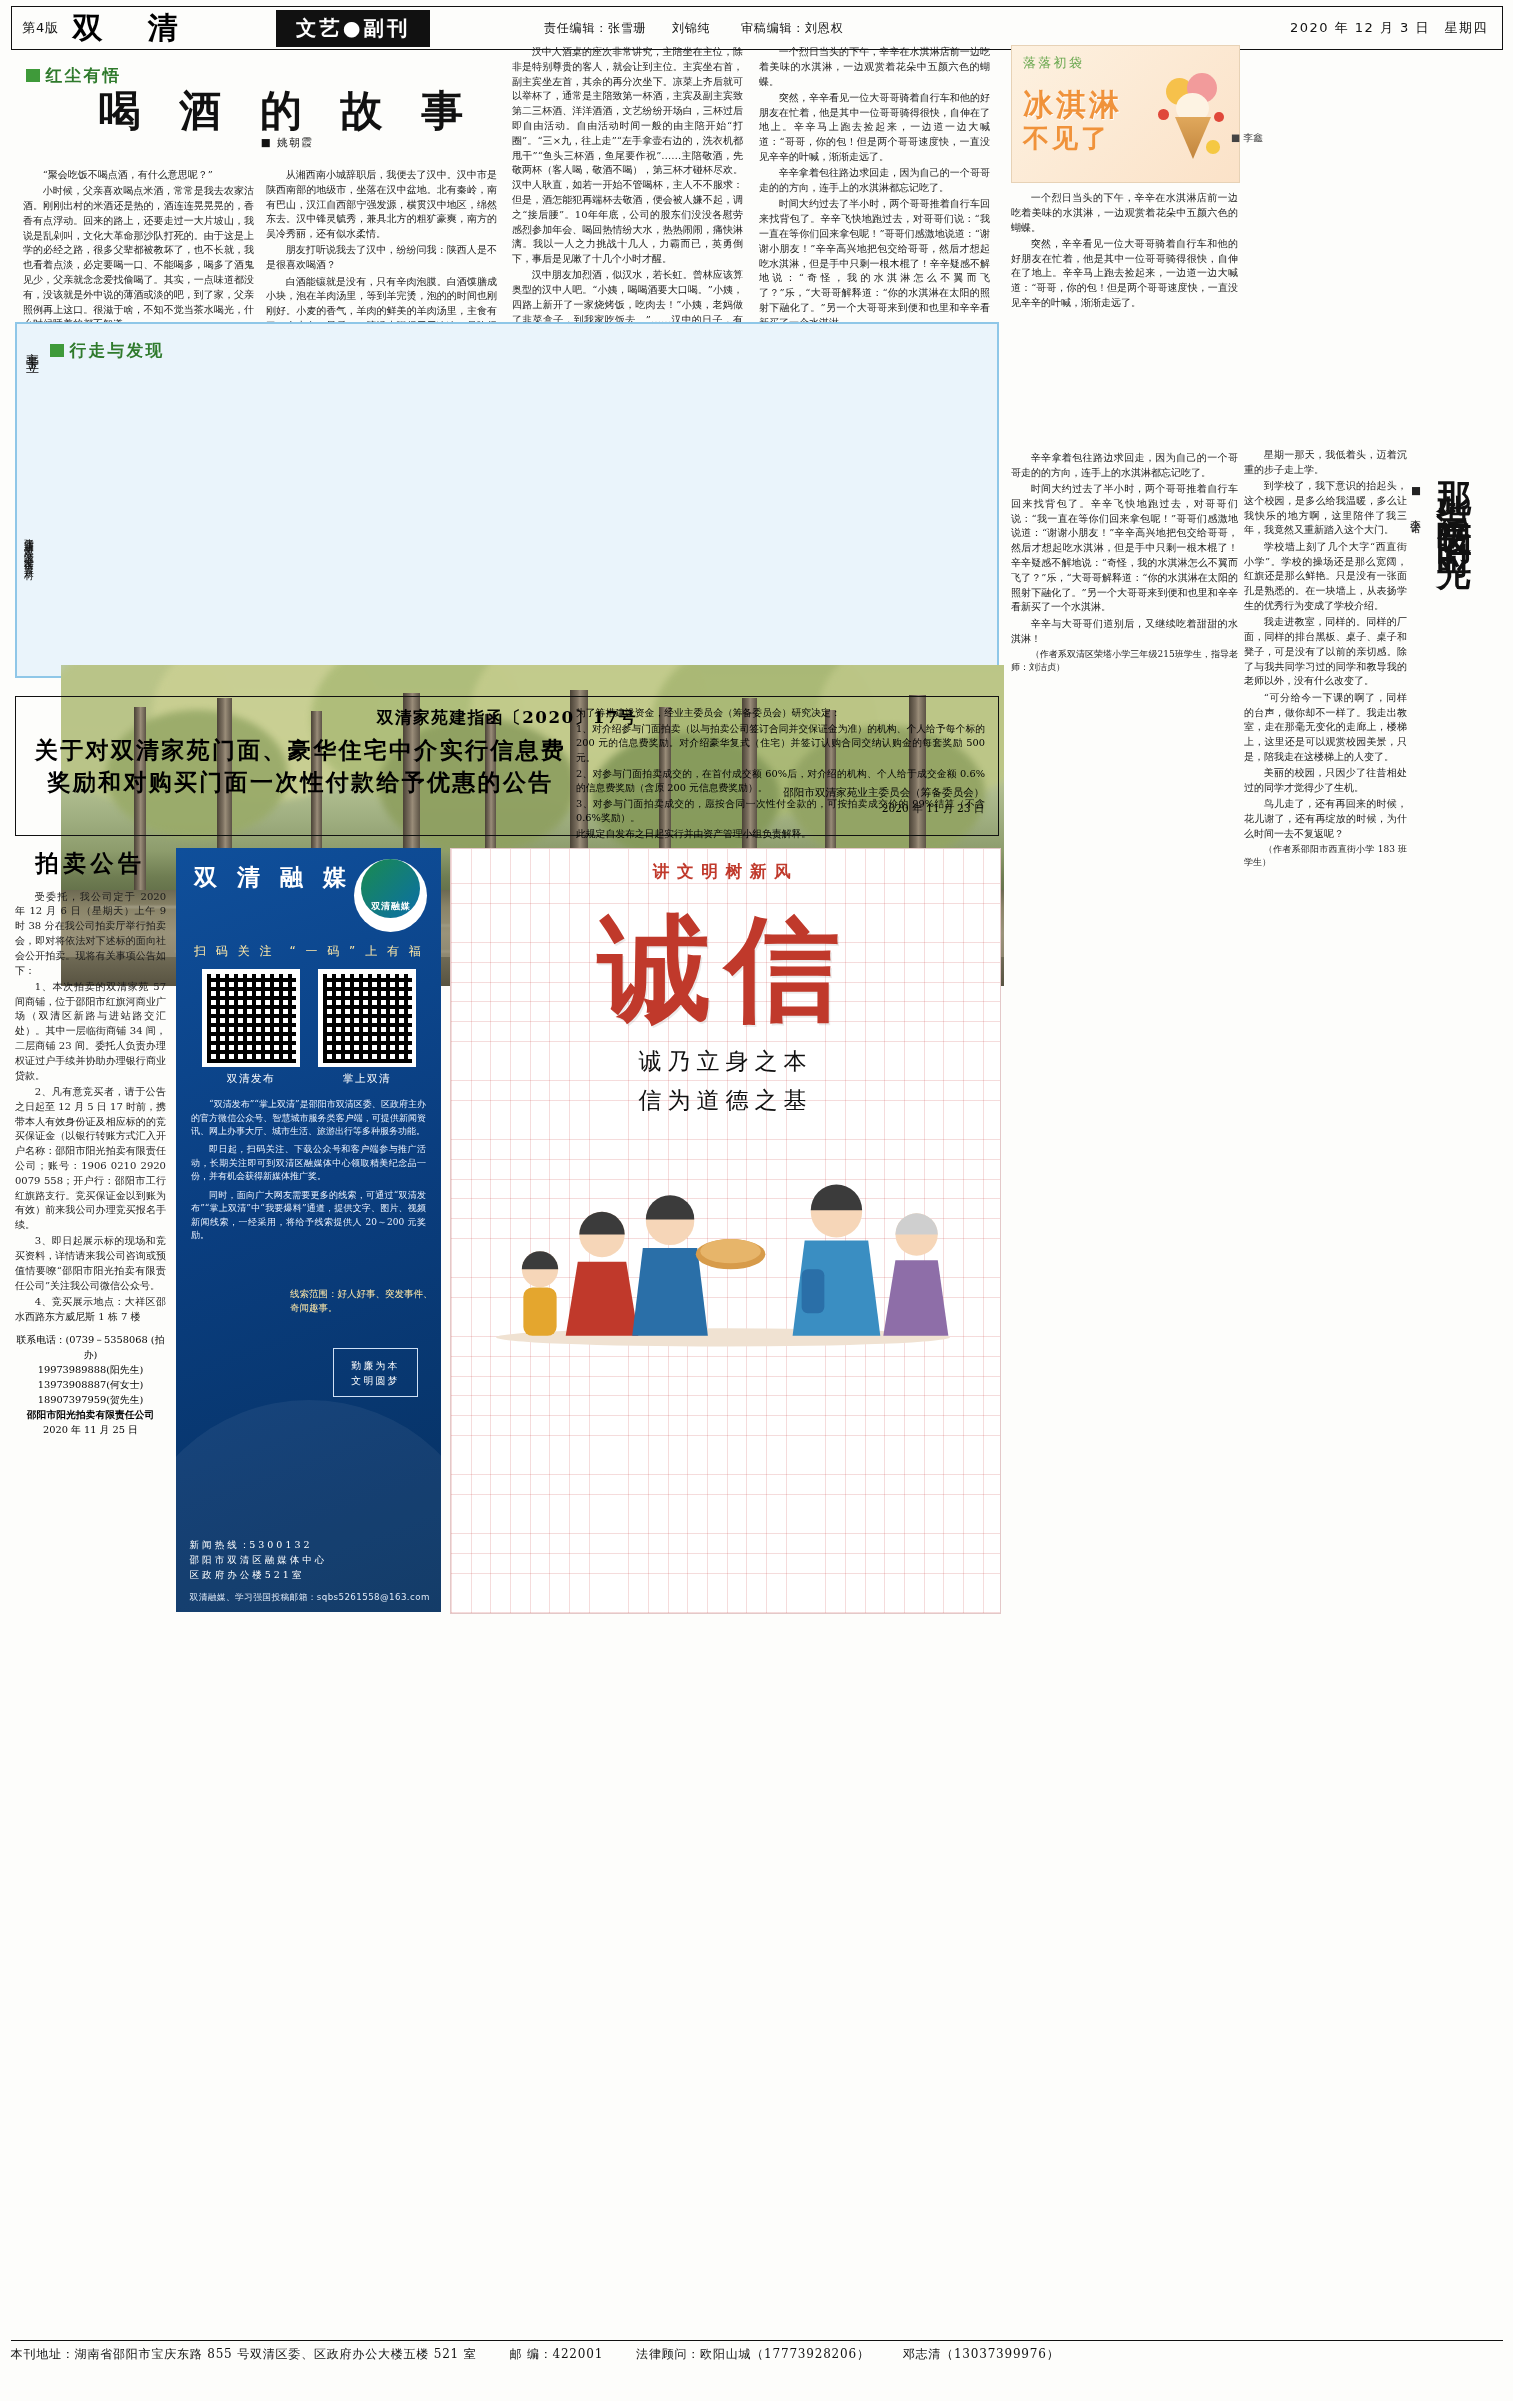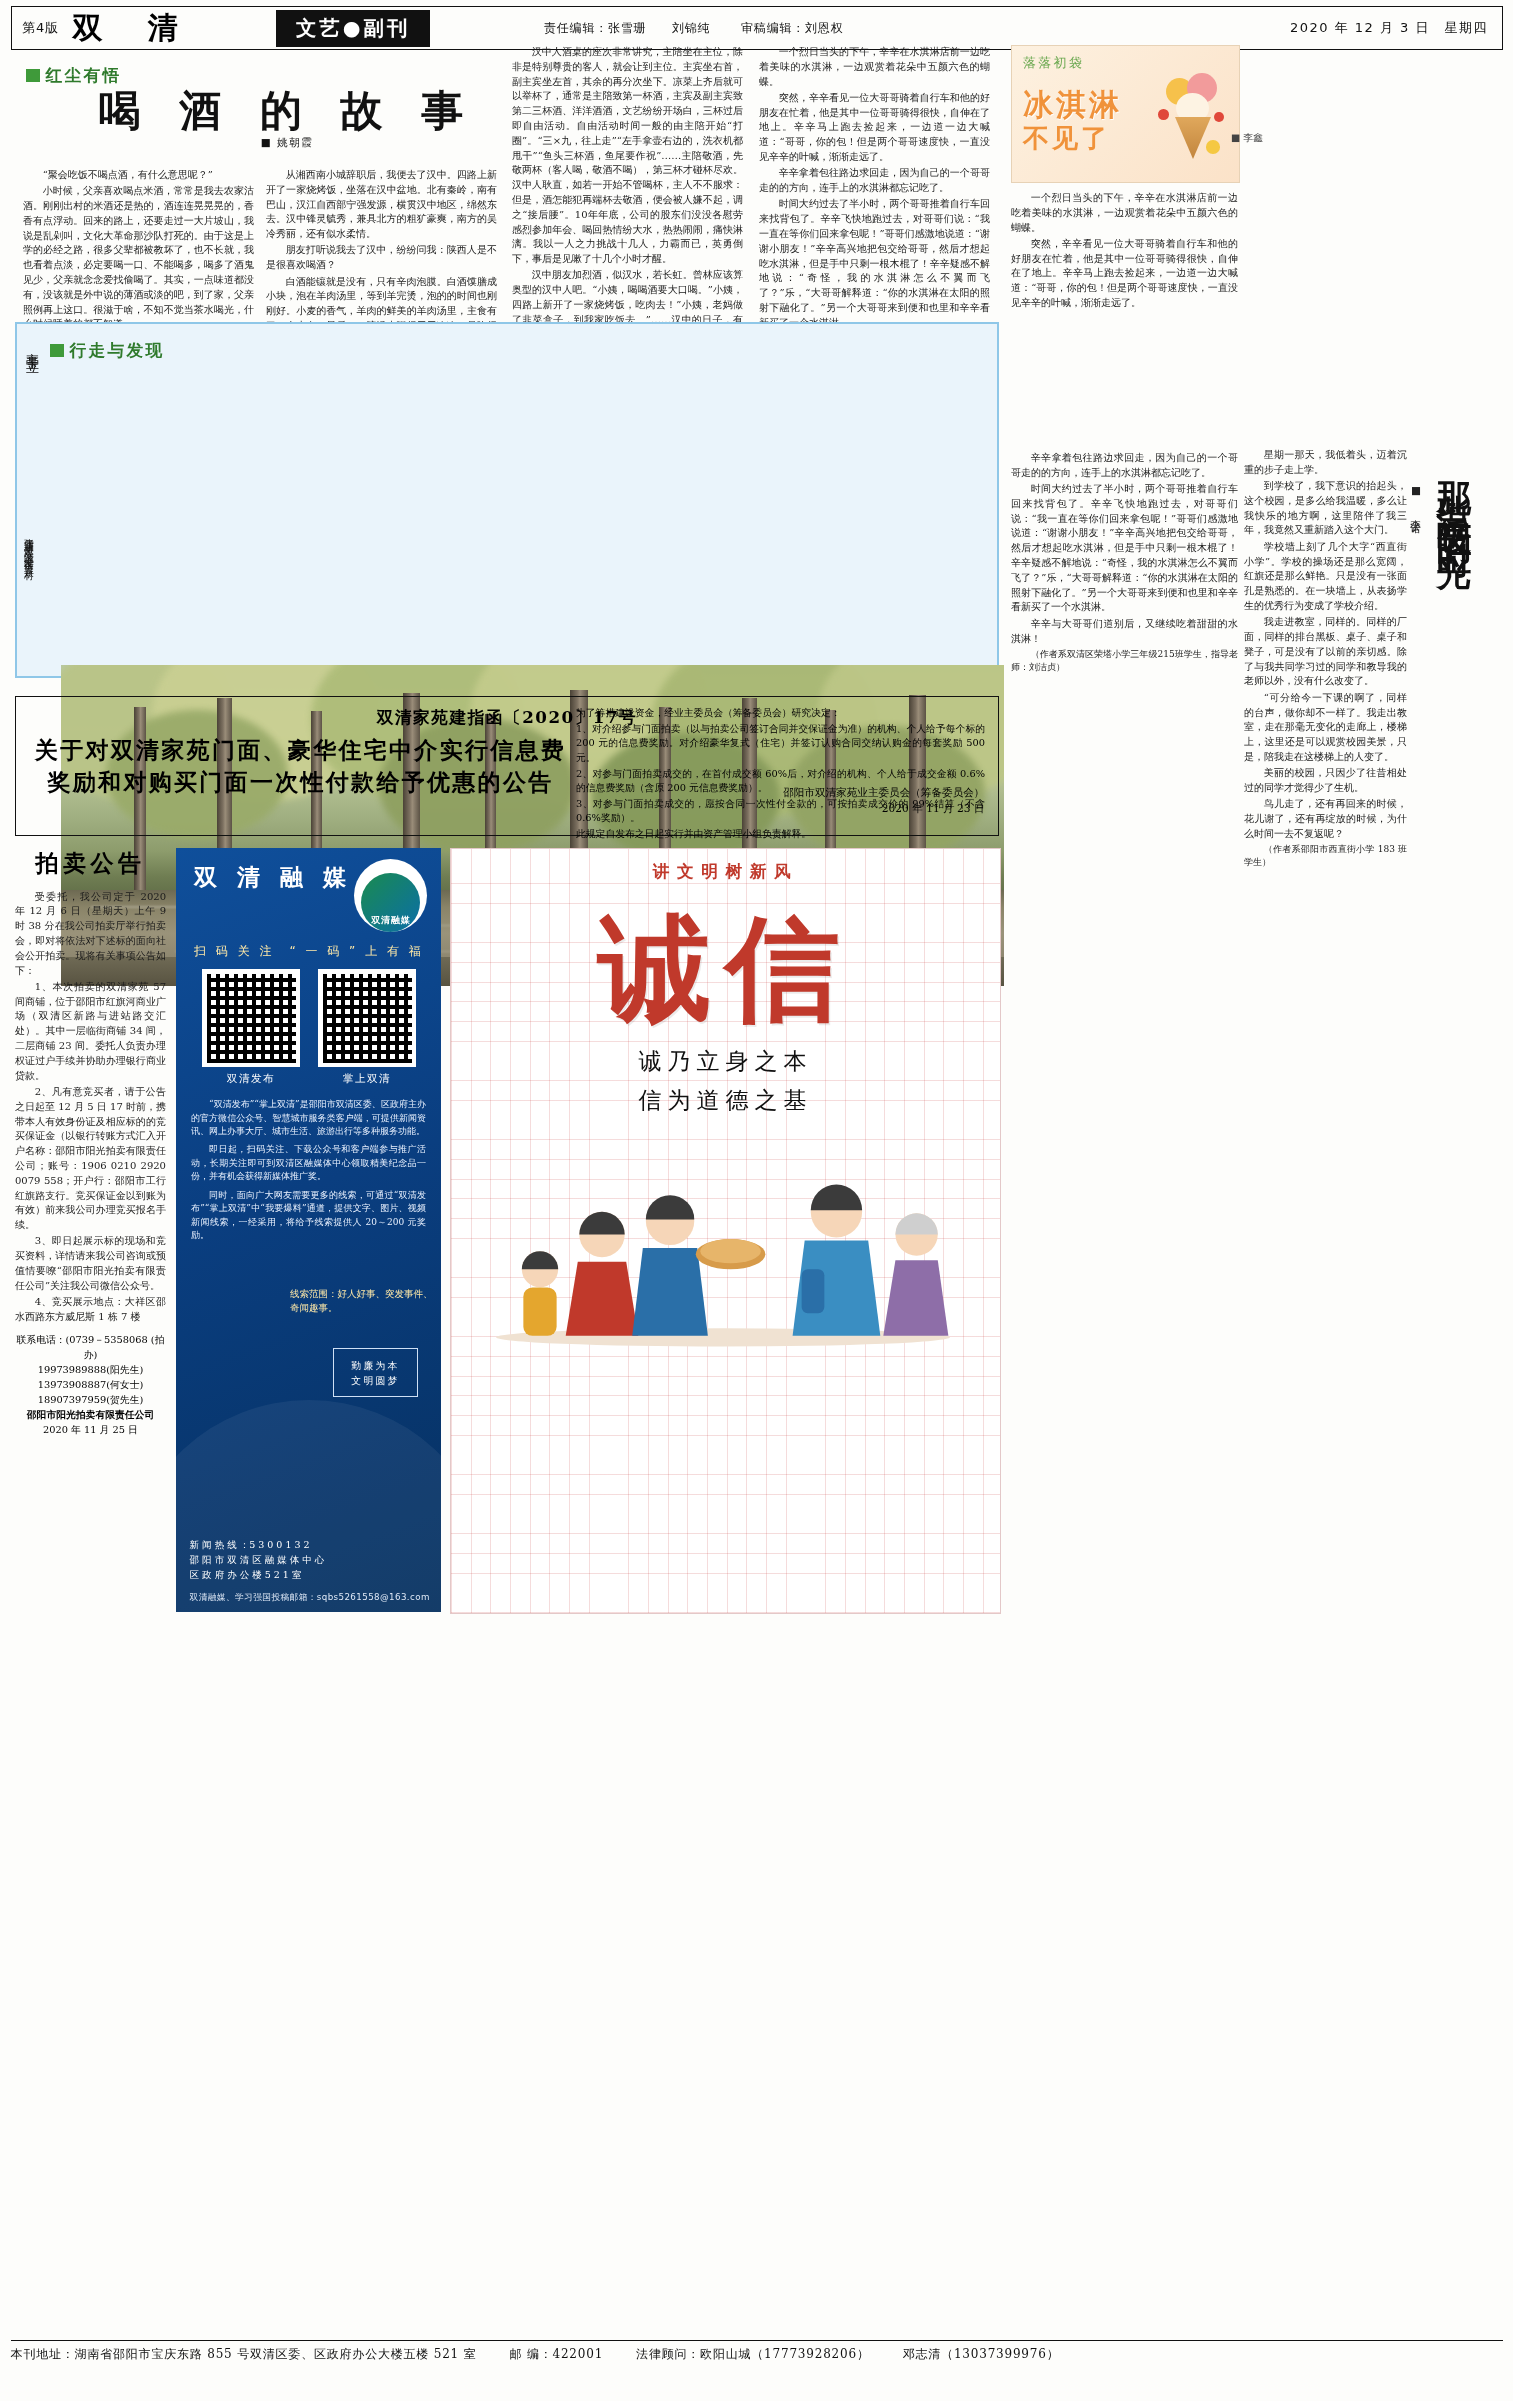--- a/index.html
+++ b/index.html
@@ -85,21 +85,21 @@
   
   #auction{position:absolute;left:15px;top:848px;width:151px;height:757px;}
   #auctionTitle{font-family:"DejaVu Serif","Liberation Serif",serif;font-size:23px;font-weight:bold;letter-spacing:4.5px;text-align:center;}
   #auctionBody{margin-top:10.6px;}
   #auctionSign{margin-top:7.6px;text-align:center;font-size:9.8px;line-height:15px;font-family:"DejaVu Serif","Liberation Serif",serif;}
 
   
   #mediaAd{position:absolute;left:176px;top:848px;width:265px;height:764px;background:linear-gradient(160deg,#0f4f9b,#0a3e80 45%,#06305f);overflow:hidden;color:#fff;}
   #mediaAd .wave{position:absolute;left:-45px;bottom:-30px;width:356px;height:242px;border-radius:50% 50% 0 0/70% 70% 0 0;background:rgba(255,255,255,.06);}
   #maTitle{position:absolute;left:18px;top:13.6px;font-family:"DejaVu Serif","Liberation Serif",serif;font-size:23px;font-weight:bold;letter-spacing:6px;color:#fff;}
-  #maLogo{position:absolute;right:13.6px;top:10.6px;width:73px;height:73px;border-radius:50%;background:#fff;display:flex;align-items:flex-end;justify-content:center;}
+  #maLogo{position:absolute;right:13.6px;top:10.6px;width:73px;height:73px;border-radius:50%;background:#fff;display:flex;align-items:flex-start;justify-content:center;}
   #maLogo .inner{width:59px;height:59px;border-radius:50%;background:linear-gradient(135deg,#1a8b4f,#0b6ea8);display:flex;align-items:flex-end;justify-content:center;color:#fff;font-size:9px;font-weight:bold;padding-bottom:4.5px;box-sizing:border-box;letter-spacing:0.8px;}
   #maScan{position:absolute;left:18px;top:95px;font-size:12px;letter-spacing:3px;color:#ffe9a8;}
   .qrbox{position:absolute;width:98px;height:98px;background:#fff;padding:4.5px;box-sizing:border-box;}
   .qr{width:100%;height:100%;background-image:
      repeating-linear-gradient(90deg,#000 0 4.5px,#fff 4.5px 9px),
      repeating-linear-gradient(0deg,#000 0 4.5px,transparent 4.5px 9px);
      background-blend-mode:multiply;}
   .qrcap{position:absolute;font-size:10.6px;color:#fff;letter-spacing:1.5px;text-align:center;width:98px;}
   #maBody{position:absolute;left:15px;top:250px;width:235px;font-size:9px;line-height:13.6px;text-align:justify;color:#eaf2ff;font-family:"DejaVu Serif","Liberation Serif",serif;}
   #maBody p{margin:0 0 4.5px 0;text-indent:18px;}
@@ -149,21 +149,21 @@
 
   <div class="vtext" id="c1">
     <p>“聚会吃饭不喝点酒，有什么意思呢？”</p>
     <p>小时候，父亲喜欢喝点米酒，常常是我去农家沽酒。刚刚出村的米酒还是热的，酒连连晃晃晃的，香香有点浮动。回来的路上，还要走过一大片坡山，我说是乱剁叫，文化大革命那沙队打死的。由于这是上学的必经之路，很多父辈都被教坏了，也不长就，我也看着点淡，必定要喝一口、不能喝多，喝多了酒鬼见少，父亲就念念爱找偷喝了。其实，一点味道都没有，没该就是外中说的薄酒或淡的吧，到了家，父亲照例再上这口。很滋于啥，不知不觉当茶水喝光，什么时候睡着的都不知道。</p>
     <p>高考后，在一同学家，一起子陶瓷把杯的状酒。甜甜的，极好下喉，不知不觉当茶水喝光，什么时候睡着的都不知道。</p>
     <p>看后，我在场的同学说，湘西南乡下的状酒，大多是糯米酿制，比湘北的糯子酒香醇淡郁，不可同一而语。而后多年，我再也没喝到那么好喝的状酒，少女的青春也随风而逝。</p>
     <p>最难忘的还是汉中的酒。</p>
   </div>
 
   <div class="vtext" id="c2">
-    <p>从湘西南小城辞职后，我便去了汉中。四路上新开了一家烧烤饭，坐落在汉中盆地。北有秦岭，南有巴山，汉江自西部宁强发源，横贯汉中地区，绵然东去。汉中锋灵毓秀，兼具北方的粗犷豪爽，南方的吴冷秀丽，还有似水柔情。</p>
+    <p>从湘西南小城辞职后，我便去了汉中。汉中市是陕西南部的地级市，坐落在汉中盆地。北有秦岭，南有巴山，汉江自西部宁强发源，横贯汉中地区，绵然东去。汉中锋灵毓秀，兼具北方的粗犷豪爽，南方的吴冷秀丽，还有似水柔情。</p>
     <p>朋友打听说我去了汉中，纷纷问我：陕西人是不是很喜欢喝酒？</p>
     <p>白酒能镶就是没有，只有辛肉泡膜。白酒馍膳成小块，泡在羊肉汤里，等到羊完烫，泡的的时间也刚刚好。小麦的香气，羊肉的鲜美的羊肉汤里，主食有了，肉也有，最后，一碗汤也喝得干干净净。只吃得得大碗满，毛孔舒张，四肢畅酣。</p>
     <p>吃泡膜是不喝酒的，汉中的酒文化留在各种聚会场合。</p>
     <p>“进门茶，入席酒”汉中人无酒不待客。汉中各县都有酒厂，其中以城固县、洋县、勉县的酒质最最佳。远销全国各地。城固县酒厂的“城固特曲”获得过各种金奖，可惜，后来国有企业改制，转让给私人老板，粮食酿制酒变成了勾兑酒，喝了上头。本地人基本上都不喝：“没见酒厂拉酒糟出来，哪里是酿的酒呢！”</p>
   </div>
 
   <div class="vtext" id="c3">
     <p>汉中人酒桌的座次非常讲究，主陪坐在主位，除非是特别尊贵的客人，就会让到主位。主宾坐右首，副主宾坐左首，其余的再分次坐下。凉菜上齐后就可以举杯了，通常是主陪致第一杯酒，主宾及副主宾致第二三杯酒、洋洋酒酒，文艺纷纷开场白，三杯过后即自由活动。自由活动时间一般的由主陪开始“打圈”。“三×九，往上走”“左手拿壶右边的，洗衣机都甩干”“鱼头三杯酒，鱼尾要作祝”……主陪敬酒，先敬两杯（客人喝，敬酒不喝），第三杯才碰杯尽欢。汉中人耿直，如若一开始不管喝杯，主人不不服求：但是，酒怎能犯再端杯去敬酒，便会被人嫌不起，调之“接后腰”。10年年底，公司的股东们没没各慰劳感烈参加年会、喝回热情纷大水，热热闹闹，痛快淋漓。我以一人之力挑战十几人，力霸而已，英勇倒下，事后是见嗽了十几个小时才醒。</p>
     <p>汉中朋友加烈酒，似汉水，若长虹。曾林应该算奥型的汉中人吧。“小姨，喝喝酒要大口喝。”小姨，四路上新开了一家烧烤饭，吃肉去！”小姨，老妈做了韭菜盒子，到我家吃饭去。”……汉中的日子，有了她，格外温暖。她知道我酒量不行，总是到点斟止，喝酒的日子，开怀地笑，畅意地笑，酒醺，安然去上班，忘憶人生，便是如此。</p>
     <p>正值金秋，桃叶红、柿糖黄、湖南人似乎不爱喜酒，我搬了几个店子，都没有买到美酒。最后在网上下单一件古越龙山、物流特快，下午就送到了。切上一点菱的，放入几支蛋，煮上酒酒，果市场桃脑选几只大蜡蟹，约上三五好友，何其乐也懂！品味着人生的滋味，一个个的讲味。</p>

